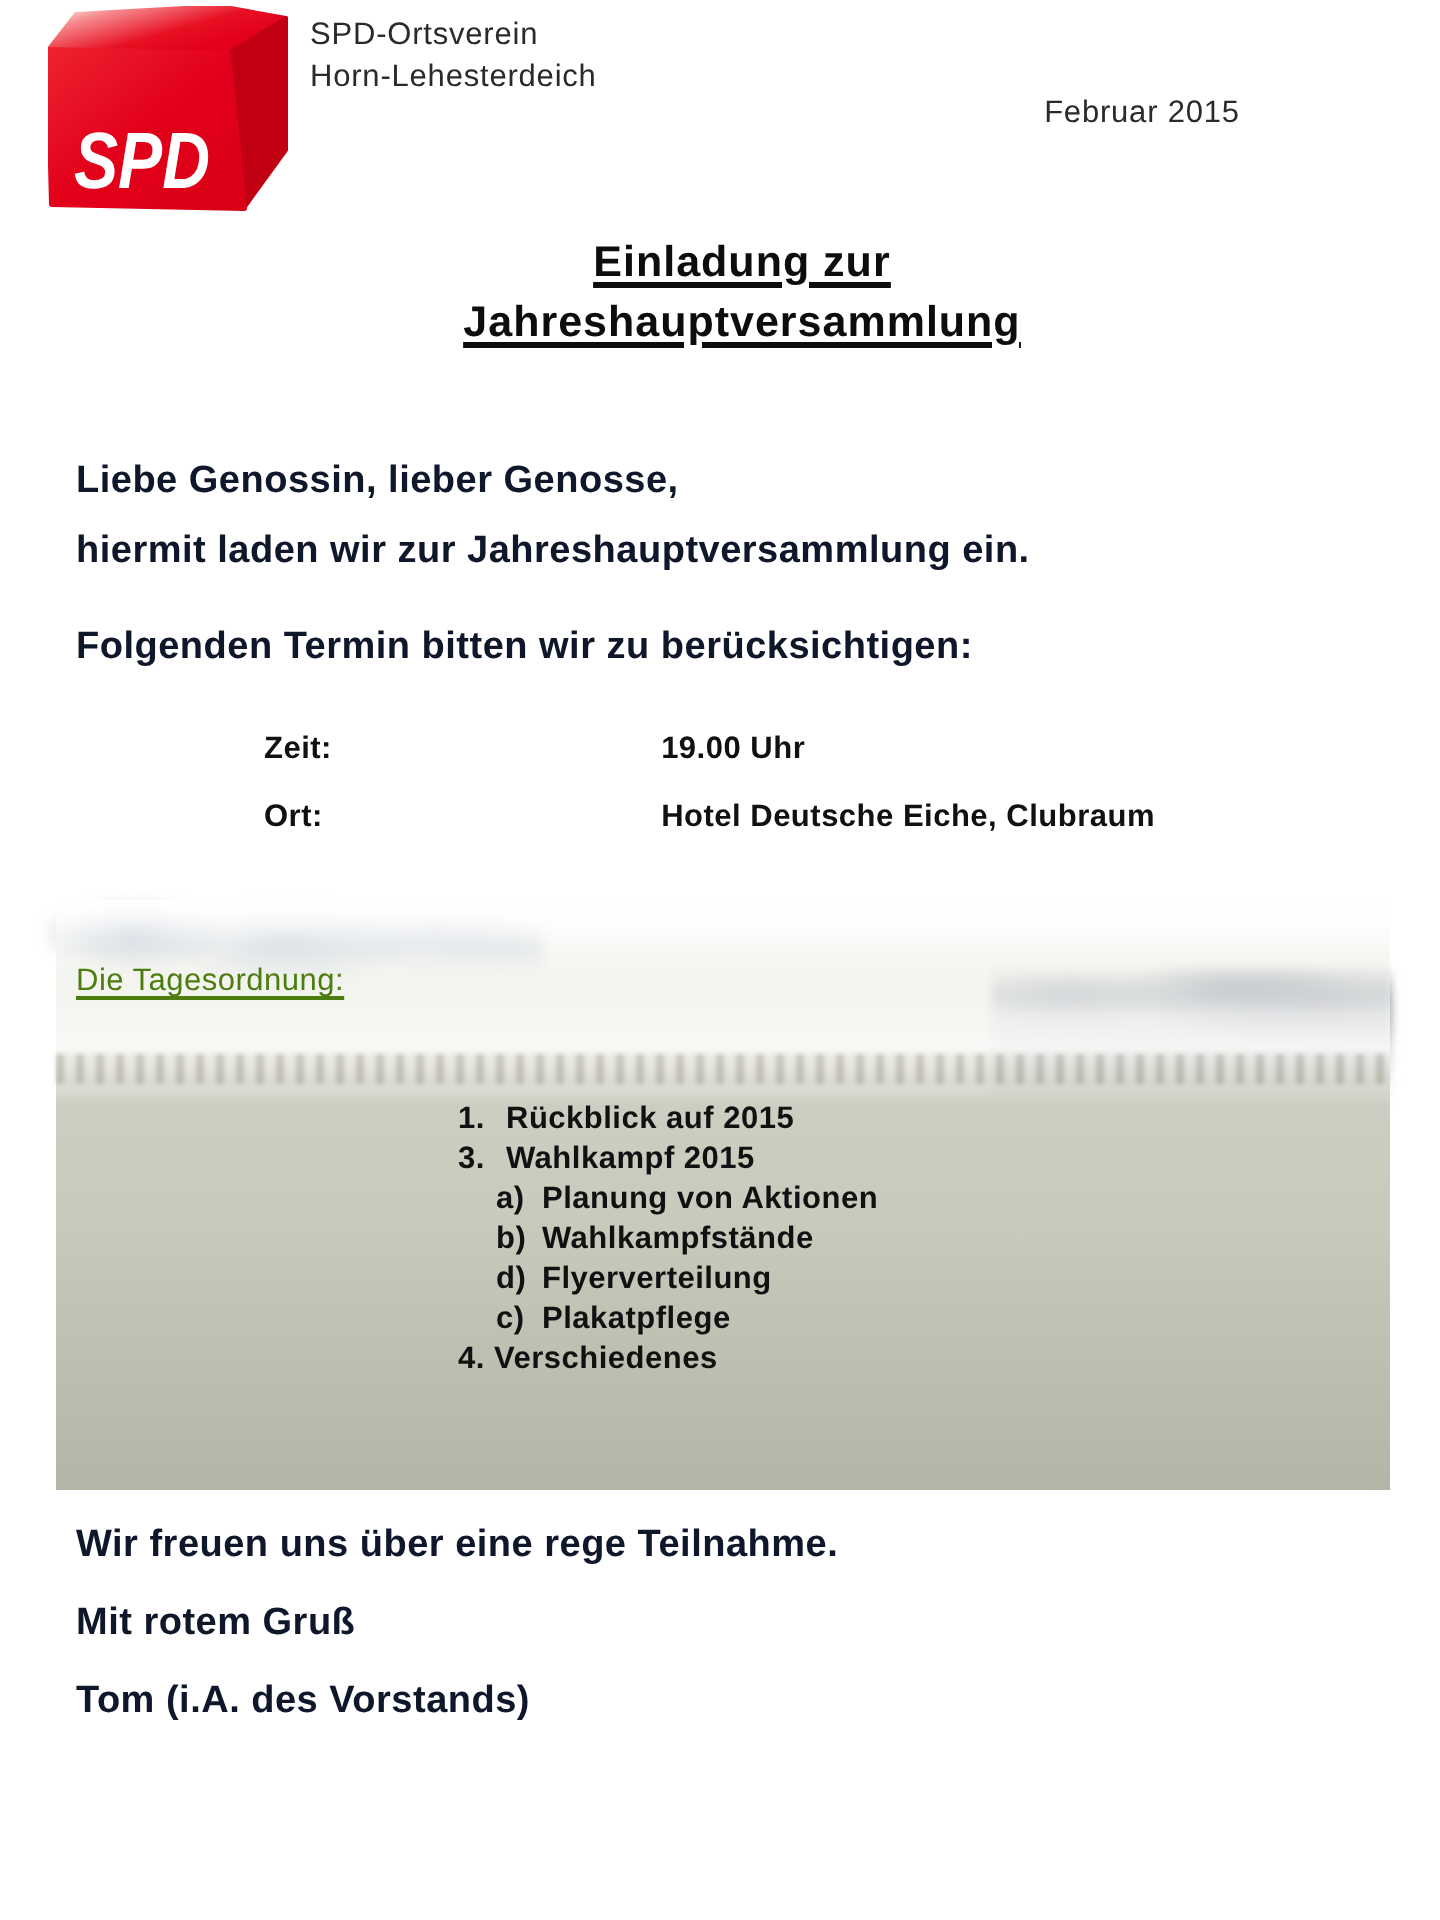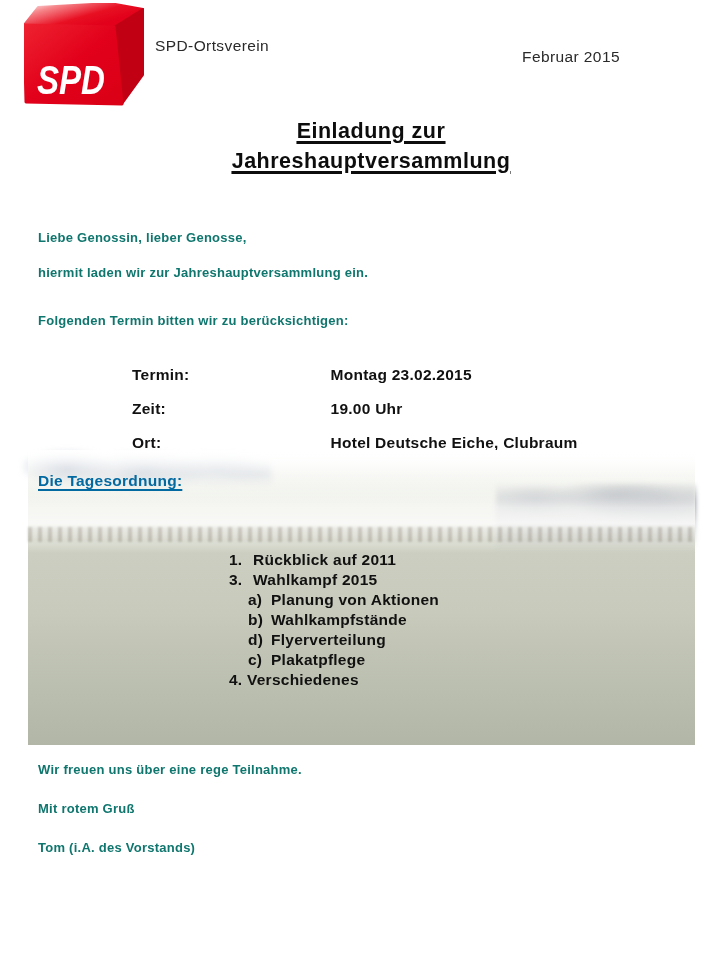--- a/index.html
+++ b/index.html
@@ -3,33 +3,33 @@
 <meta charset="utf-8">
 <style>
   html,body{margin:0;padding:0;background:#fff;}
   .page{
     position:relative;width:720px;height:960px;background:#ffffff;overflow:hidden;
     font-family:"Liberation Sans","DejaVu Sans",sans-serif;color:#141414;
   }
   
   .logo{position:absolute;left:24px;top:3px;width:120px;height:106px;}
   .org{position:absolute;left:155px;top:7px;font-size:15.5px;line-height:21px;
-       letter-spacing:.4px;color:#2a2a2a;font-weight:400;margin-top:28px;}
+       letter-spacing:.4px;color:#2a2a2a;font-weight:400;}
   .date{position:absolute;left:480px;top:48px;width:182px;text-align:center;
         font-size:15.5px;letter-spacing:.4px;color:#2a2a2a;font-weight:400;}
   
   .title{position:absolute;left:0;right:0;top:116px;text-align:center;
          transform:translateX(11px);font-weight:700;font-size:21.5px;
          line-height:30px;letter-spacing:.5px;color:#0d0d0d;}
   .title span{display:inline;text-decoration:underline;
               text-decoration-thickness:2.5px;text-underline-offset:3px;}
   .title .tline{display:block;}
   
-  .btxt{position:absolute;left:38px;font-size:13px;font-weight:700;
-        letter-spacing:.25px;color:#0f766e;white-space:nowrap;}
+  .btxt{position:absolute;left:38px;font-size:19px;font-weight:700;
+        letter-spacing:.25px;color:#0f172a;white-space:nowrap;}
   
   .details{position:absolute;left:132px;top:366px;font-size:15.5px;
            font-weight:700;letter-spacing:.25px;color:#111;}
   .drow{height:34px;white-space:nowrap;}
   .dlabel{display:inline-block;width:194px;}
   .drow.u .dlabel,.drow.u .dvalue{
         text-decoration-thickness:2px;text-underline-offset:3px;}
   
   .photo{position:absolute;left:28px;top:450px;width:667px;height:295px;
     background:linear-gradient(180deg,#ffffff 0%,#eef0e8 10%,#d6d9c9 22%,
@@ -51,22 +51,22 @@
   .fog{left:0;top:25px;width:100%;height:78px;
     background:linear-gradient(180deg,rgba(255,255,255,0) 0%,rgba(255,255,255,.75) 42%,
       rgba(255,255,255,.85) 62%,rgba(255,255,255,0) 100%);}
   .scrub{left:0;top:77px;width:100%;height:15px;filter:blur(1px);opacity:.8;
     background:repeating-linear-gradient(90deg,rgba(112,102,88,.38) 0 4px,
       rgba(165,158,146,.12) 4px 10px);}
   .top-fade{left:0;top:0;width:100%;height:60px;
     background:linear-gradient(180deg,#ffffff 0%,rgba(255,255,255,.55) 35%,
       rgba(255,255,255,0) 100%);}
   
-  .agenda-head{position:absolute;left:38px;top:472px;font-size:15.5px;
-    font-weight:700;letter-spacing:.25px;color:#0369a1;
+  .agenda-head{position:absolute;left:38px;top:482px;font-size:15.5px;
+    font-weight:400;letter-spacing:.25px;color:#4d7c0f;
     text-decoration:underline;text-decoration-thickness:2px;text-underline-offset:3px;}
   .agenda{position:absolute;left:229px;top:551px;font-size:15.5px;font-weight:700;
     letter-spacing:.25px;color:#111;}
   .aline{height:20px;white-space:nowrap;}
   .aline .marker{display:inline-block;width:24px;}
   .aline.sub .marker{margin-left:19px;width:23px;}
   .aline.last .marker{width:18px;}
 </style>
 </head>
 <body>
@@ -88,37 +88,34 @@
       </linearGradient>
     </defs>
     <polygon points="0,22 14,4 86,0 119,6 90,24" fill="url(#gTop)" stroke="url(#gTop)" stroke-width="2" stroke-linejoin="round"></polygon>
     <polygon points="90,24 119,6 119,72 98,101" fill="#c20014" stroke="#c20014" stroke-width="2" stroke-linejoin="round"></polygon>
     <polygon points="0,22 90,24 98,101 2,99" fill="url(#gFront)" stroke="url(#gFront)" stroke-width="3" stroke-linejoin="round"></polygon>
     <text x="13" y="91" fill="#ffffff" font-family="Liberation Sans, sans-serif" font-size="40" font-weight="bold" font-style="italic" textLength="68" lengthAdjust="spacingAndGlyphs">SPD</text>
   </svg>
 
   <div class="org">
     <div>SPD-Ortsverein</div>
+    <div>Horn-Lehesterdeich</div>
   </div>
   <div class="date">Februar 2015</div>
 
   <div class="title">
     <span class="tline"><span>Einladung zur</span></span>
     <span class="tline"><span>Jahreshauptversammlung</span></span>
   </div>
 
   <div class="btxt" style="top:230px">Liebe Genossin, lieber Genosse,</div>
   <div class="btxt" style="top:265px">hiermit laden wir zur Jahreshauptversammlung ein.</div>
   <div class="btxt" style="top:313px">Folgenden Termin bitten wir zu berücksichtigen:</div>
 
   <div class="details">
-    <div class="drow">
-      <span class="dlabel">Termin:</span>
-      <span class="dvalue">Montag 23.02.2015</span>
-    </div>
     <div class="drow">
       <span class="dlabel">Zeit:</span>
       <span class="dvalue">19.00 Uhr</span>
     </div>
     <div class="drow u">
       <span class="dlabel">Ort:</span>
       <span class="dvalue">Hotel Deutsche Eiche, Clubraum</span>
     </div>
   </div>
 
@@ -126,21 +123,21 @@
     <div class="trees-left"></div>
     <div class="trees-right"></div>
     <div class="fog"></div>
     <div class="scrub"></div>
     <div class="top-fade"></div>
   </div>
 
   <div class="agenda-head">Die Tagesordnung:</div>
   <div class="agenda">
     <div class="aline">
-      <span class="marker">1.</span><span>Rückblick auf 2011</span>
+      <span class="marker">1.</span><span>Rückblick auf 2015</span>
     </div>
     <div class="aline">
       <span class="marker">3.</span><span>Wahlkampf 2015</span>
     </div>
     <div class="aline sub">
       <span class="marker">a)</span><span>Planung von Aktionen</span>
     </div>
     <div class="aline sub">
       <span class="marker">b)</span><span>Wahlkampfstände</span>
     </div>

